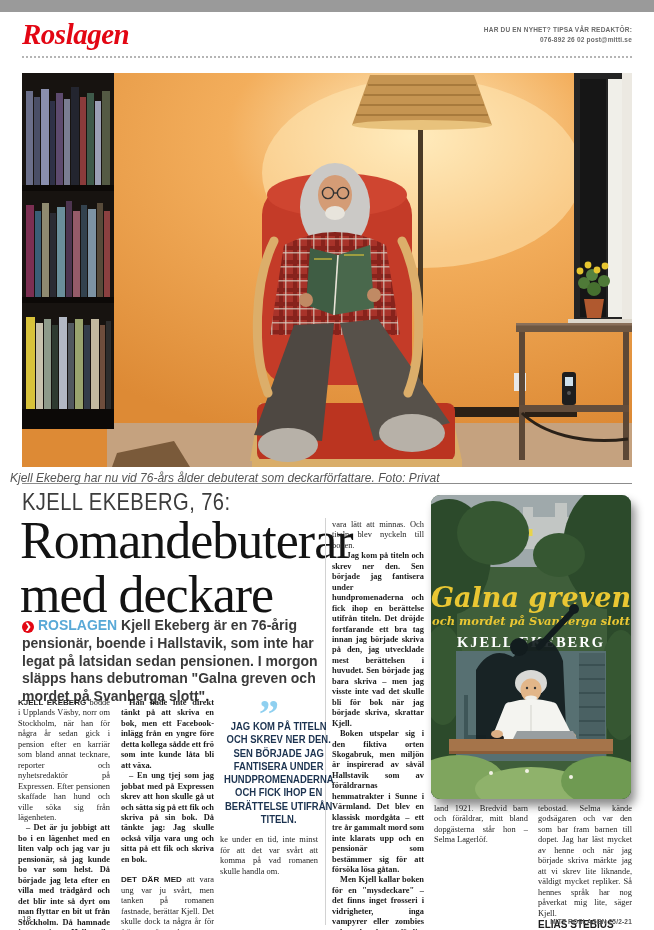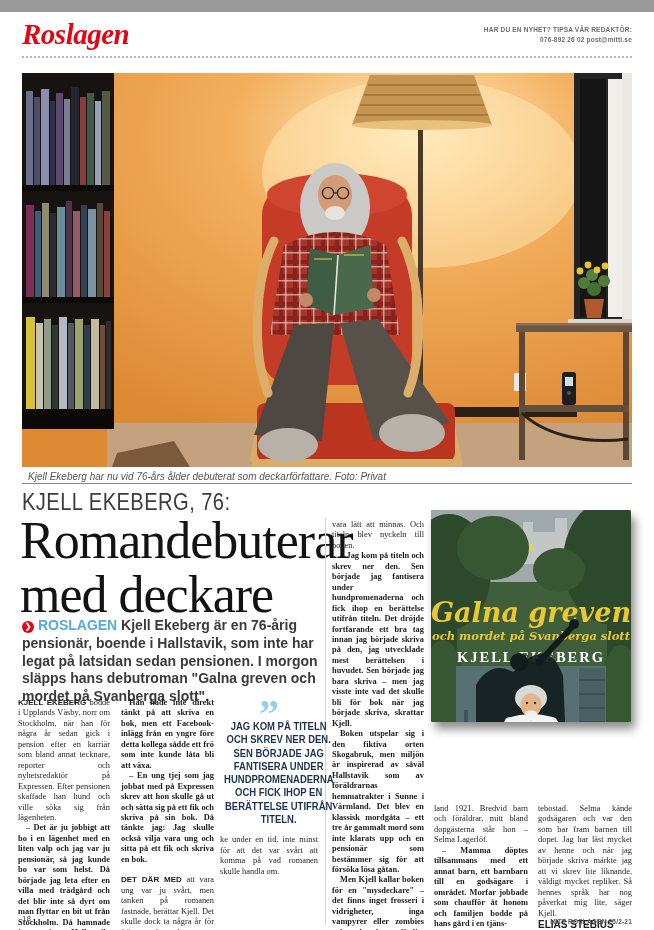--- a/index.html
+++ b/index.html
@@ -10,22 +10,22 @@
   .masthead-title { position:absolute; left:22px; top:6px; font-family:"Liberation Serif",serif;
     font-style:italic; font-weight:bold; font-size:29px; color:#e30613; letter-spacing:-0.5px; }
   .masthead-contact { position:absolute; right:22px; top:13px; text-align:right;
     font-family:"Liberation Sans",sans-serif; font-weight:bold; font-size:6.5px; line-height:1.5;
     color:#6b6b6b; letter-spacing:.2px; }
   .dotted-rule { position:absolute; left:22px; width:610px; top:44px; border-top:2px dotted #b5b5b5; }
 
   
   .photo { position:absolute; left:22px; top:61px; width:610px; height:394px; background:#e8953f; }
   .photo svg { display:block; }
-  .caption { position:absolute; left:28px; top:459px; width:580px; font-family:"Liberation Sans",sans-serif;
-    font-style:italic; font-size:10px; color:#555; }
+  .caption { position:absolute; left:10px; top:459px; width:580px; font-family:"Liberation Sans",sans-serif;
+    font-style:italic; font-size:12px; color:#555; }
 
   
   .kicker-rule { position:absolute; left:22px; top:471px; width:610px; border-top:1px solid #8c8c8c; }
   .kicker { position:absolute; left:22px; top:476px; font-family:"Liberation Sans",sans-serif;
     font-weight:400; font-size:24px; color:#3c3c3c; letter-spacing:.5px; white-space:nowrap;
     transform:scaleX(.84); transform-origin:left top; }
   .headline { position:absolute; left:20px; top:502px; width:312px; font-family:"Liberation Serif",serif;
     font-size:52px; line-height:1.03; color:#131313; letter-spacing:-1px; }
 
   
@@ -54,21 +54,21 @@
   .byline { font-family:"Liberation Sans",sans-serif; font-weight:bold; font-size:10px; margin-top:2px; }
 
   
   .pullquote { text-align:center; margin-bottom:9px; }
   .pq-mark { display:block; height:22px; font-family:"Liberation Serif",serif; font-weight:bold;
     font-size:40px; line-height:.78; color:#8fd0f0; }
   .pq-text { display:inline-block; font-family:"Liberation Sans",sans-serif; font-weight:bold;
     font-size:10.2px; line-height:1.3; color:#1c3350; transform:scaleX(.93); transform-origin:center top; }
 
   
-  .book { position:absolute; left:431px; top:498px; width:200px; height:212px; border-radius:2px;
+  .book { position:absolute; left:431px; top:483px; width:200px; height:304px; border-radius:9px;
     overflow:hidden; box-shadow:4px 7px 10px rgba(0,0,0,.45); }
 
   
   .page-num { position:absolute; left:22px; top:902px; font-family:"Liberation Sans",sans-serif;
     font-weight:normal; font-size:8px; color:#444; }
   .edition { position:absolute; right:22px; top:906px; font-family:"Liberation Sans",sans-serif;
     font-weight:bold; font-size:6.5px; color:#555; letter-spacing:.2px; }
 </style>
 </head>
 <body>
@@ -272,21 +272,20 @@
   <div class="col" id="col4">
     <p><span>vara lätt att minnas. Och titeln blev nyckeln till boken.</span></p>
     <p class="indent"><span>– Jag kom på titeln och skrev ner den. Sen började jag fantisera under hundpromenaderna och fick ihop en berättelse utifrån titeln. Det dröjde fortfarande ett bra tag innan jag började skriva på den, jag utvecklade mest berättelsen i huvudet. Sen började jag bara skriva – men jag visste inte vad det skulle bli för bok när jag började skriva, skrattar Kjell.</span></p>
     <p class="indent"><span>Boken utspelar sig i den fiktiva orten Skogabruk, men miljön är inspirerad av såväl Hallstavik som av föräldrarnas hemmatrakter i Sunne i Värmland. Det blev en klassisk mordgåta – ett tre år gammalt mord som inte klarats upp och en pensionär som bestämmer sig för att försöka lösa gåtan.</span></p>
     <p class="indent"><span>Men Kjell kallar boken för en "mysdeckare" – det finns inget frosseri i vidrigheter, inga vampyrer eller zombies och med undantag för lite näsblod inget blodvite.</span></p>
     <p class="sub"><span class="pl">MEN KJELL</span><span> Ekeberg saknar inte helt koppling till författarskapet. Hemma i Hallstavik finns en bild från hans mammas dop i Värm-</span></p>
   </div>
 
   <div class="col" id="col5">
     <p><span>land 1921. Bredvid barn och föräldrar, mitt bland dopgästerna står hon – Selma Lagerlöf.</span></p>
-    <p class="indent"><span>– Mamma döptes tillsammans med ett annat barn, ett barnbarn till en godsägare i området. Morfar jobbade som chaufför åt honom och familjen bodde på hans gård i en tjäns-</span></p>
   </div>
 
   <div class="col" id="col6">
     <p><span>tebostad. Selma kände godsägaren och var den som bar fram barnen till dopet. Jag har läst mycket av henne och när jag började skriva märkte jag att vi skrev lite liknande, väldigt mycket repliker. Så hennes språk har nog påverkat mig lite, säger Kjell.</span></p>
     <p class="byline">ELIAS STEBIUS</p>
   </div>
 
   <div class="book">
     <svg width="200" height="304" viewBox="0 0 200 304">
       <rect x="0" y="0" width="200" height="304" fill="#3f5e3a"></rect>

